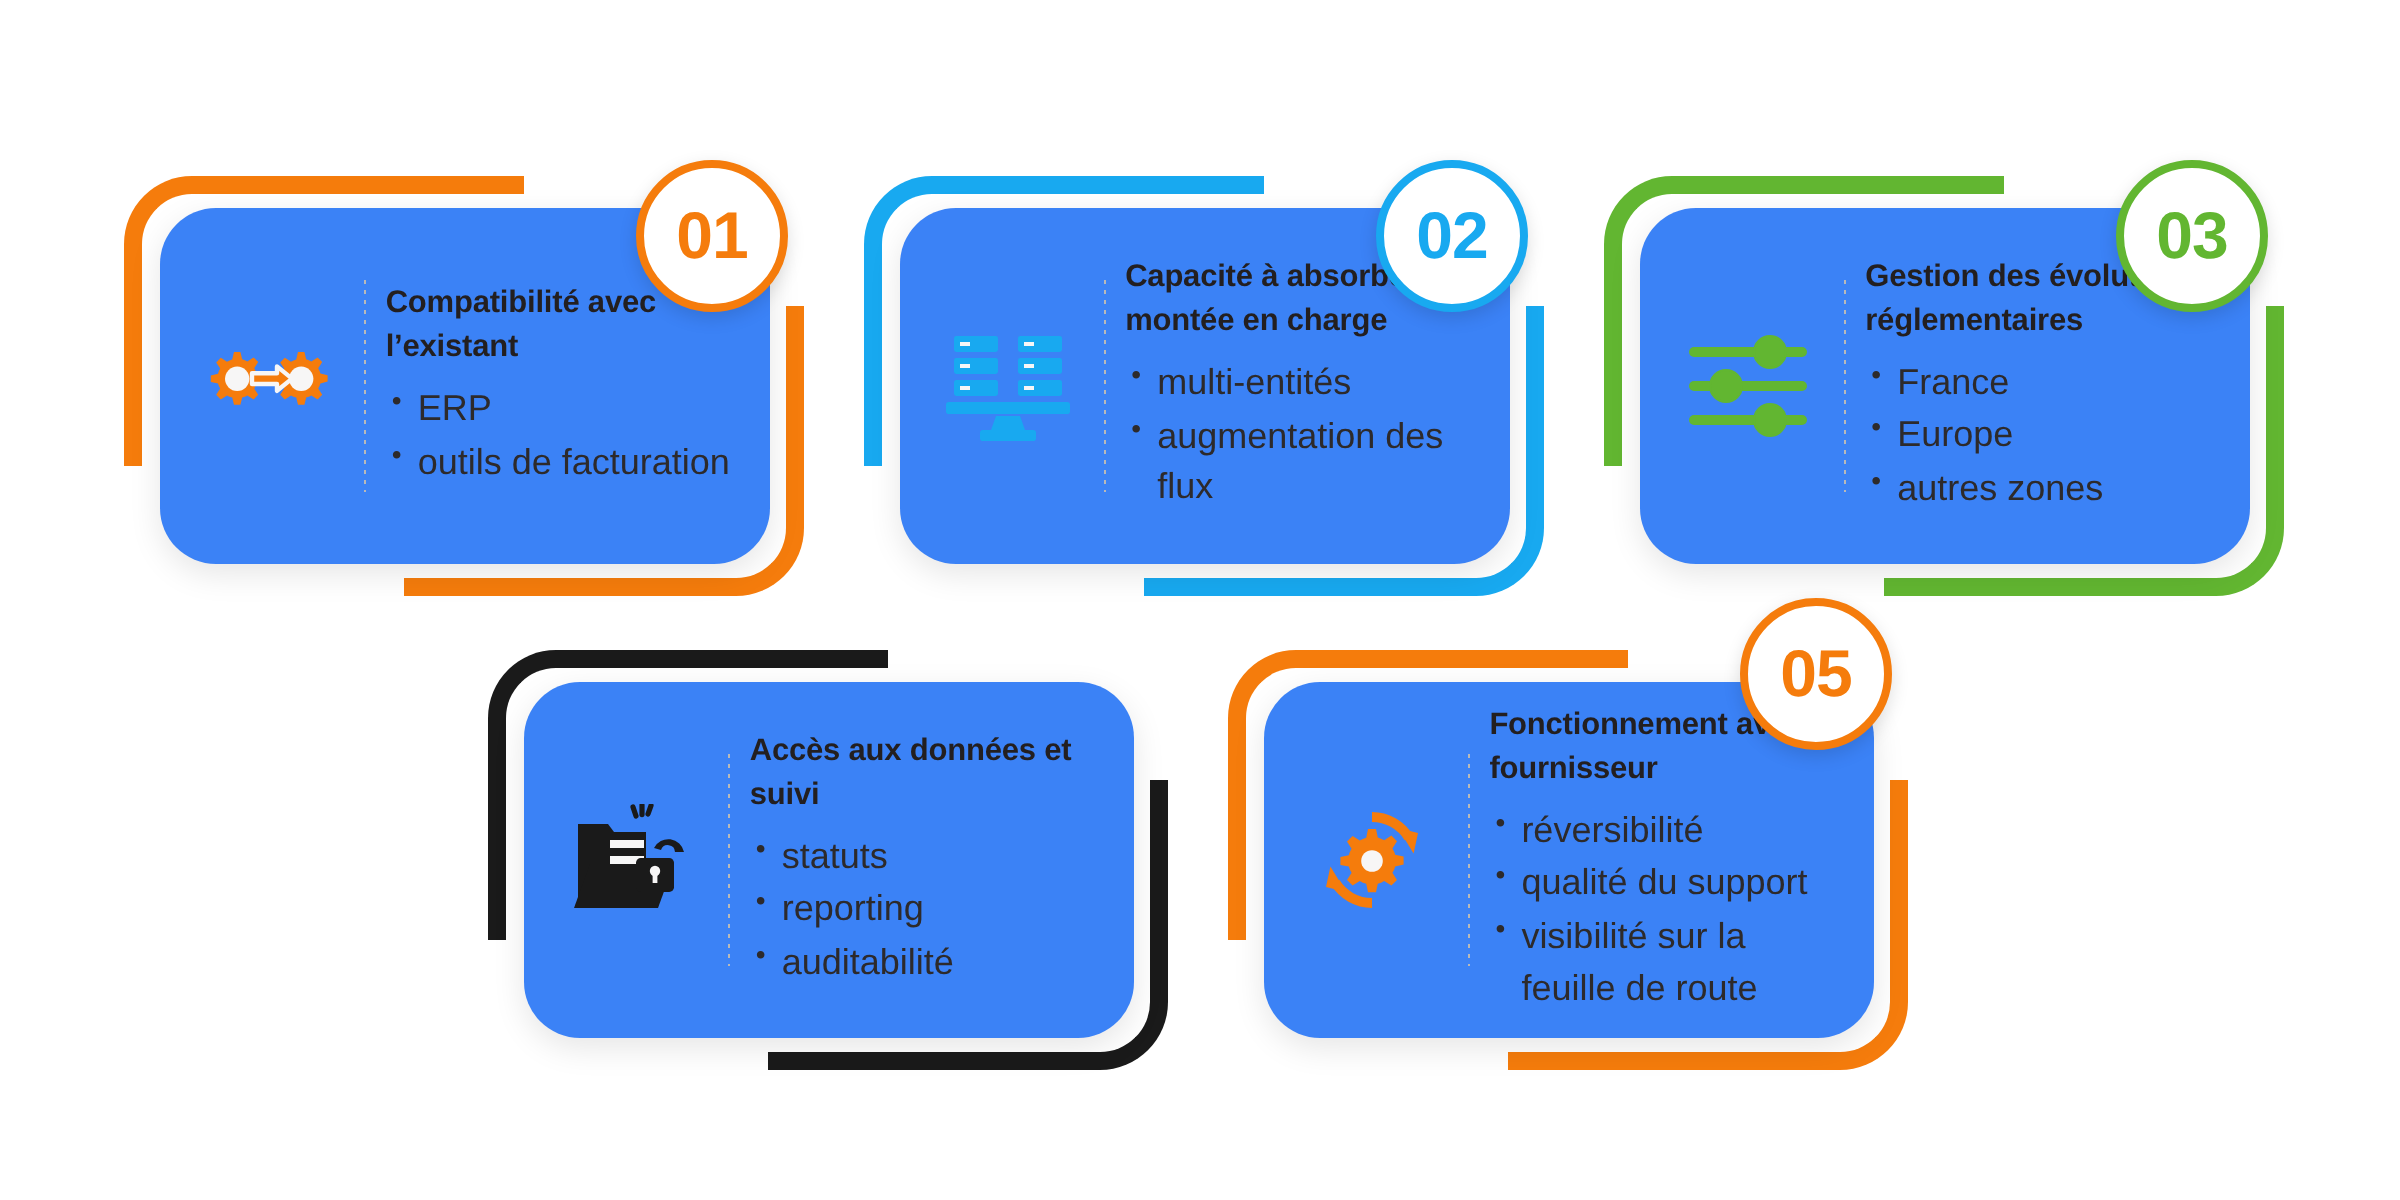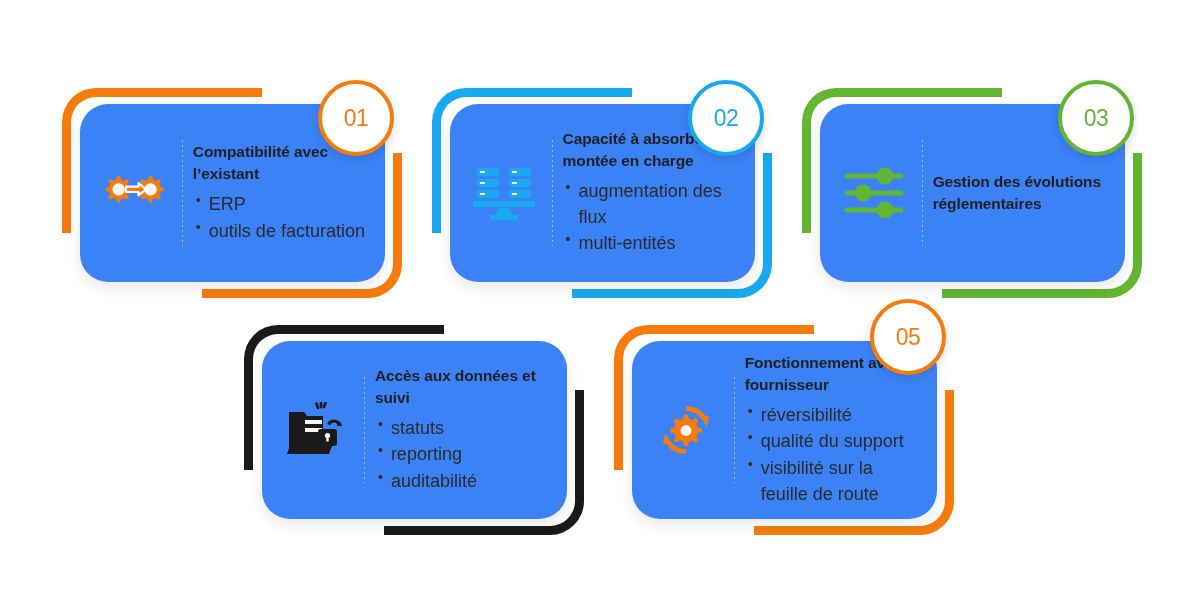--- a/index.html
+++ b/index.html
@@ -91,22 +91,22 @@
 
   .badge {
     position: absolute;
     width: 76px; height: 76px;
     border-radius: 50%;
     background: #ffffff;
     border: 4.5px solid var(--accent);
     display: flex;
     align-items: center;
     justify-content: center;
-    font-size: 23px;
-    font-weight: normal;
+    font-size: 33px;
+    font-weight: bold;
     color: var(--accent);
     letter-spacing: -0.5px;
     box-shadow: 0 3px 9px rgba(0,0,0,0.13);
     z-index: 5;
   }
 </style>
 </head>
 <body>
 
 <div id="board">
@@ -158,22 +158,22 @@
           <rect x="2" y="37" width="62" height="6" rx="1.4"></rect>
           <path d="M27 44 l12 0 2.5 7 -17 0 z"></path>
           <rect x="19" y="51" width="28" height="5.5" rx="1.4"></rect>
         </g>
           </svg>
         </div>
         <div class="divider"></div>
         <div class="text-col">
           <div class="card-title">Capacité à absorber la montée en charge</div>
           <ul class="bullets">
+            <li>multi-entités</li>
             <li>augmentation des flux</li>
-            <li>multi-entités</li>
           </ul>
         </div>
       </div>
     </div>
     <div class="badge" style="left: 688px; top: 80px; --accent: #18A9F0;">02</div>
     <div class="card-wrap" style="left: 802px; top: 88px; --accent: #62B631;">
       <div class="frame-tl"></div>
       <div class="frame-br"></div>
       <div class="card">
         <div class="icon-col">
@@ -186,20 +186,25 @@
         <g fill="#62B631">
           <circle cx="42" cy="9" r="8"></circle>
           <circle cx="20" cy="26" r="8"></circle>
           <circle cx="42" cy="43" r="8"></circle>
         </g>
           </svg>
         </div>
         <div class="divider"></div>
         <div class="text-col">
           <div class="card-title">Gestion des évolutions réglementaires</div>
+          <ul class="bullets">
+            <li>France</li>
+            <li>Europe</li>
+            <li>autres zones</li>
+          </ul>
         </div>
       </div>
     </div>
     <div class="badge" style="left: 1058px; top: 80px; --accent: #62B631;">03</div>
     <div class="card-wrap" style="left: 244px; top: 325px; --accent: #1A1A1A;">
       <div class="frame-tl"></div>
       <div class="frame-br"></div>
       <div class="card">
         <div class="icon-col">
           <svg width="62" height="56" viewBox="0 0 62 56" fill="#1A1A1A">

